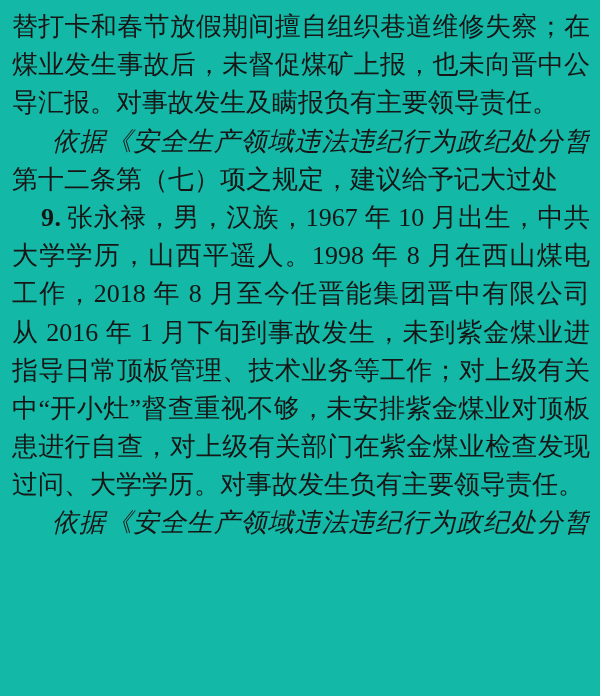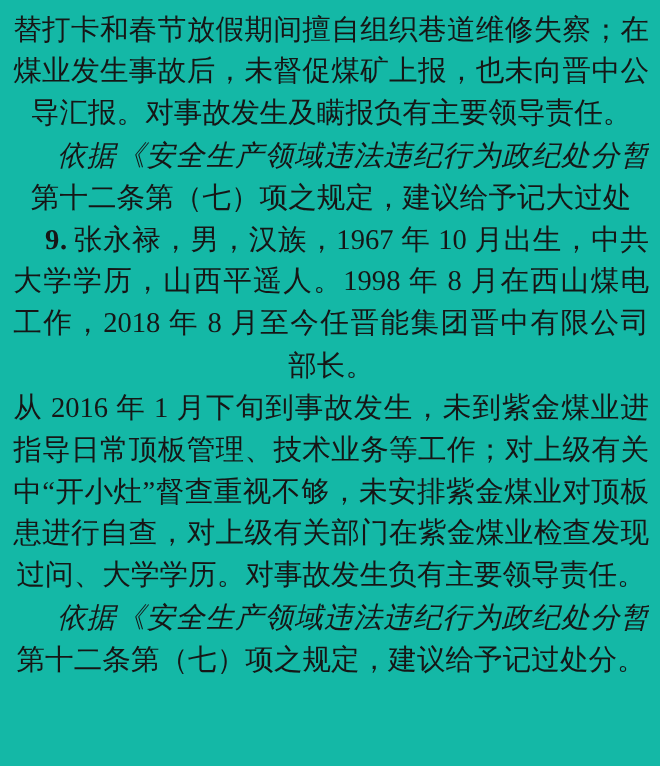--- a/index.html
+++ b/index.html
@@ -16,21 +16,21 @@
     padding: 8px 10px 0 12px;
     font-family: "Liberation Serif", "DejaVu Serif", serif;
     font-size: 26px;
     color: #161616;
     overflow: hidden;
   }
   .line {
     height: 38.2px;
     line-height: 38.2px;
     overflow: hidden;
-    text-align: center;
+    text-align: left;
   }
   .justify {
     text-align: justify;
     text-align-last: justify;
   }
   .indent {
     text-indent: 40px;
     font-style: italic;
   }
   .indent-num {
@@ -47,21 +47,19 @@
 
 <div class="page">
   <div class="line justify">替打卡和春节放假期间擅自组织巷道维修失察；在明知紫金</div>
   <div class="line justify">煤业发生事故后，未督促煤矿上报，也未向晋中公司主要领</div>
   <div class="line">导汇报。对事故发生及瞒报负有主要领导责任。</div>
   <div class="line justify indent">依据《安全生产领域违法违纪行为政纪处分暂行规定》</div>
   <div class="line">第十二条第（七）项之规定，建议给予记大过处分。</div>
   <div class="line justify indent-num"><span class="num-prefix">9.</span><span>张永禄，男，汉族，1967 年 10 月出生，中共党员，</span></div>
   <div class="line justify">大学学历，山西平遥人。1998 年 8 月在西山煤电马兰矿参加</div>
   <div class="line justify">工作，2018 年 8 月至今任晋能集团晋中有限公司生产技术部</div>
-  <div class="line">部长。</div>
   <div class="line justify">从 2016 年 1 月下旬到事故发生，未到紫金煤业进行过监督</div>
   <div class="line justify">指导日常顶板管理、技术业务等工作；对上级有关部门来晋</div>
   <div class="line justify">中“开小灶”督查重视不够，未安排紫金煤业对顶板安全隐</div>
   <div class="line justify">患进行自查，对上级有关部门在紫金煤业检查发现的问题不</div>
   <div class="line">过问、大学学历。对事故发生负有主要领导责任。</div>
   <div class="line justify indent">依据《安全生产领域违法违纪行为政纪处分暂行规定》</div>
-  <div class="line">第十二条第（七）项之规定，建议给予记过处分。</div>
 </div>
 
 </body></html>

